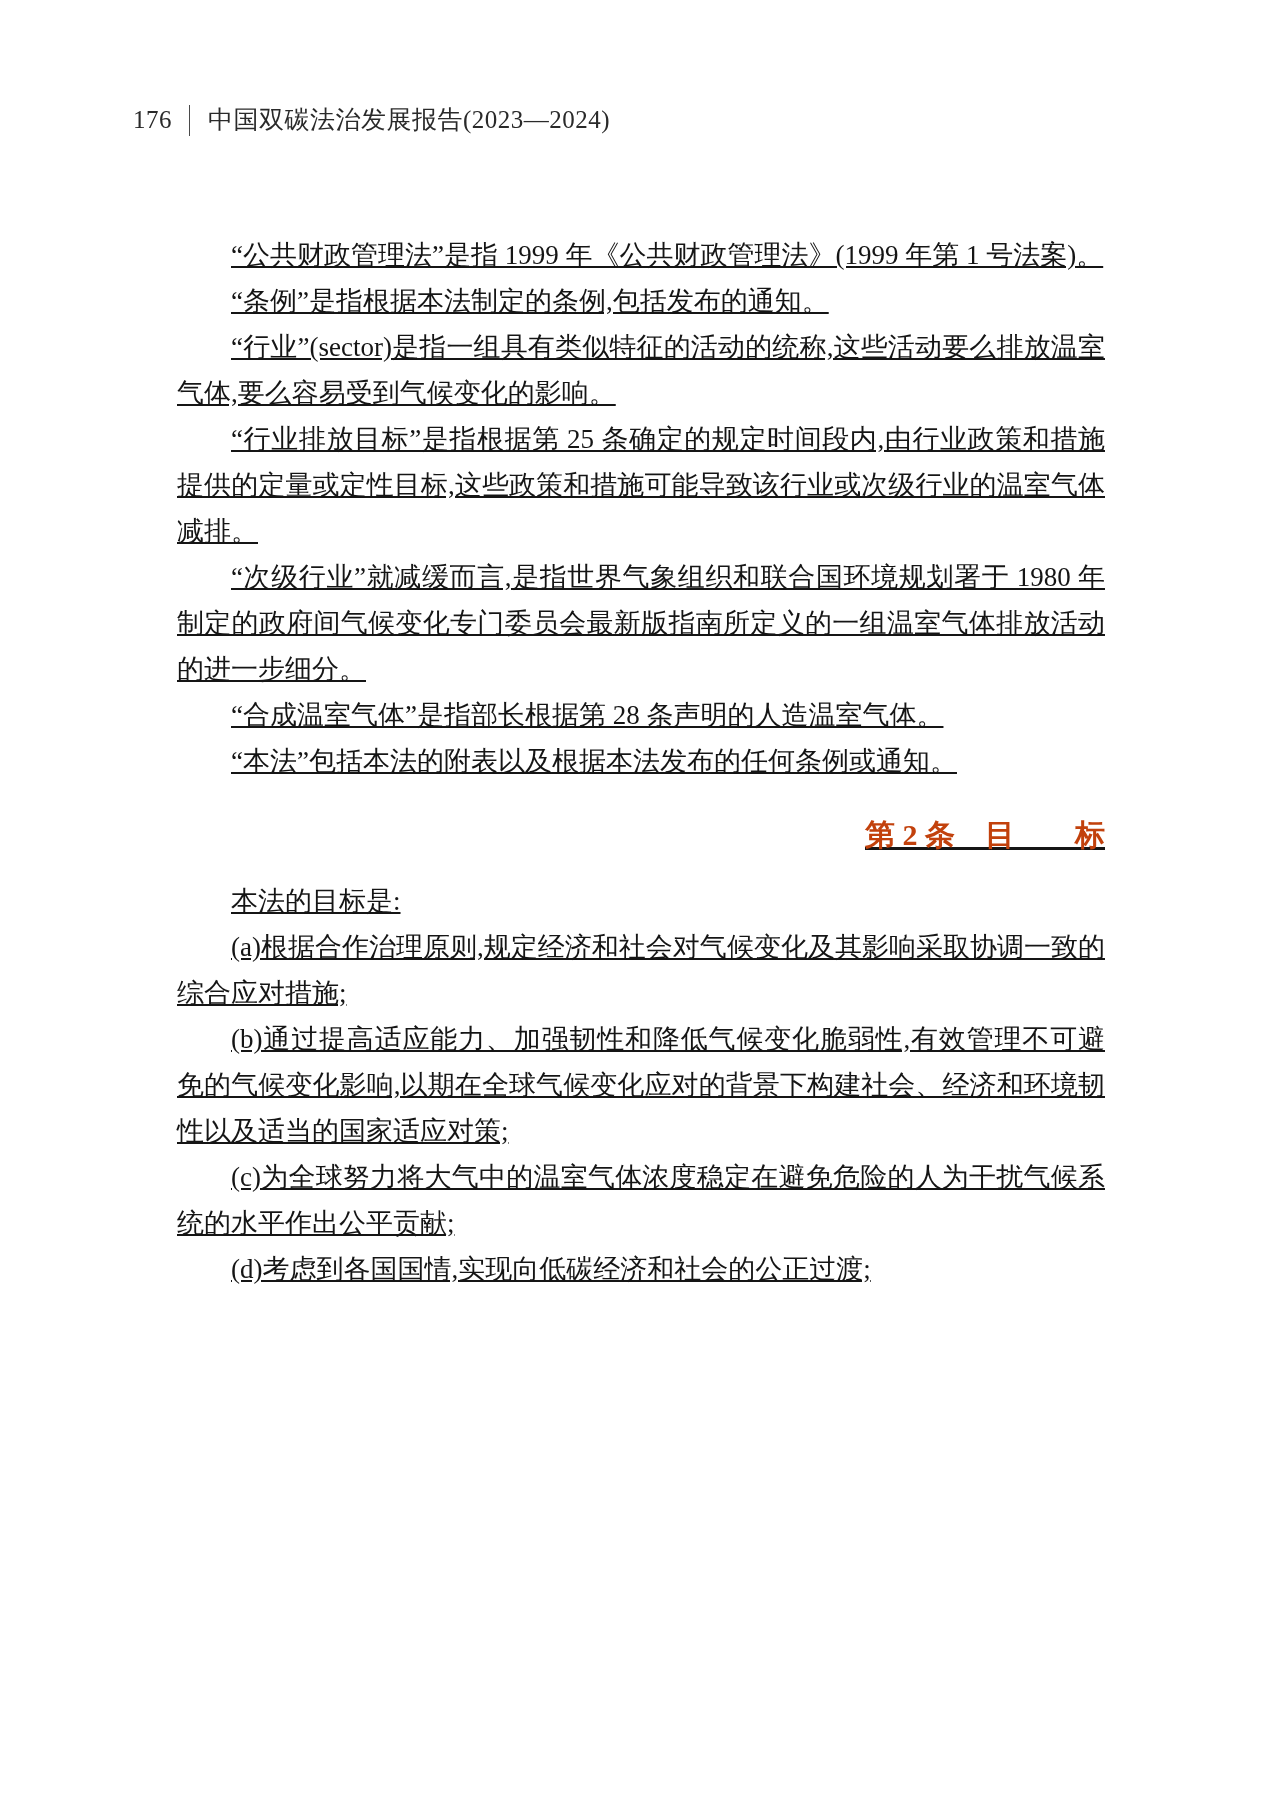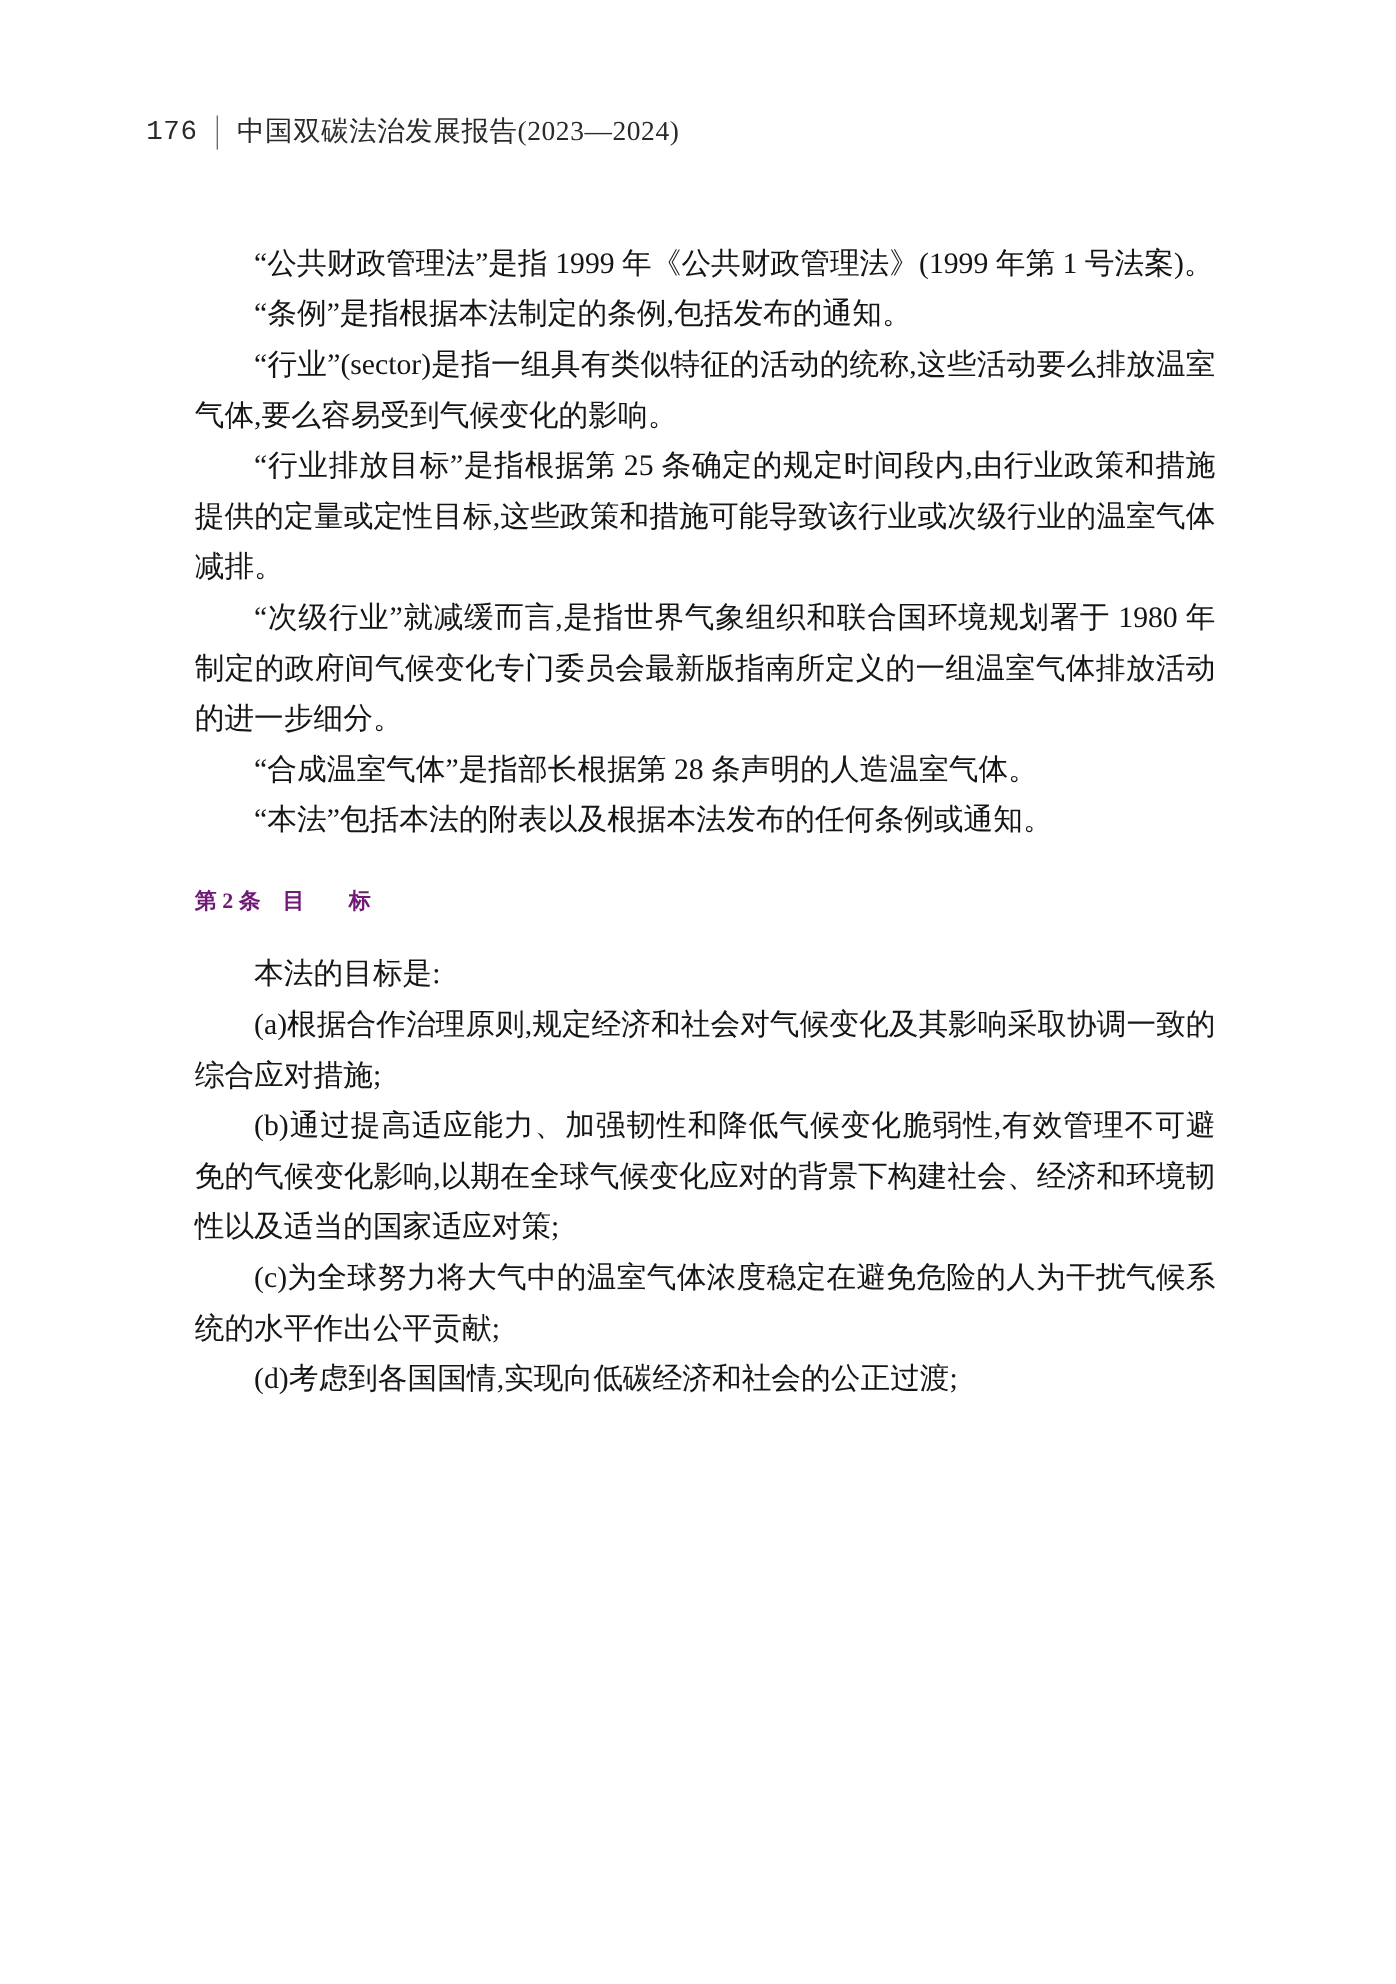--- a/index.html
+++ b/index.html
@@ -23,51 +23,51 @@
     display: flex;
     align-items: center;
     font-size: 25px;
     line-height: 32px;
     color: #2a2a2a;
     letter-spacing: 0.5px;
     white-space: nowrap;
   }
   .page-number {
     font-variant-numeric: lining-nums;
-    font-family: Liberation Mono, monospace;
   }
   .header-divider {
     display: inline-block;
     width: 1px;
     height: 31px;
     background: #4a4a4a;
     margin: 0 18px 0 17px;
   }
   .page-body {
     position: absolute;
-    top: 216px;
+    top: 232px;
     left: 177px;
     width: 928px;
     font-size: 27px;
     line-height: 46px;
     text-align: justify;
     color: #151515;
+    text-decoration: underline;
   }
   .body-para {
     margin: 0;
     text-indent: 2em;
   }
   .article-heading {
     margin: 28px 0 20px 0;
     text-indent: 0;
-    text-align: left;
-    font-size: 20px;
+    text-align: right;
+    font-size: 30px;
     font-weight: bold;
     line-height: 46px;
-    color: #701a75;
+    color: #c2410c;
   }
 </style>
 </head>
 <body>
 
 <div class="page">
 
   <header class="page-header">
     <span class="page-number">176</span>
     <span class="header-divider"></span>

